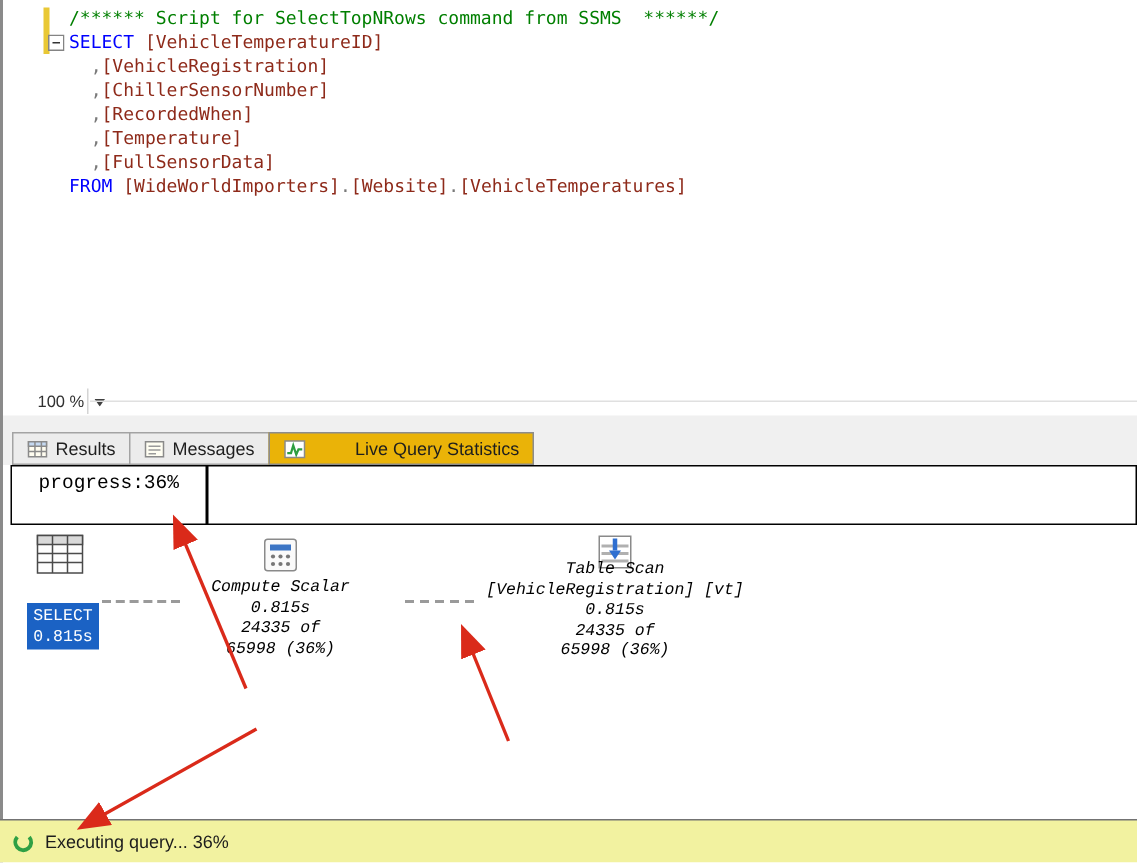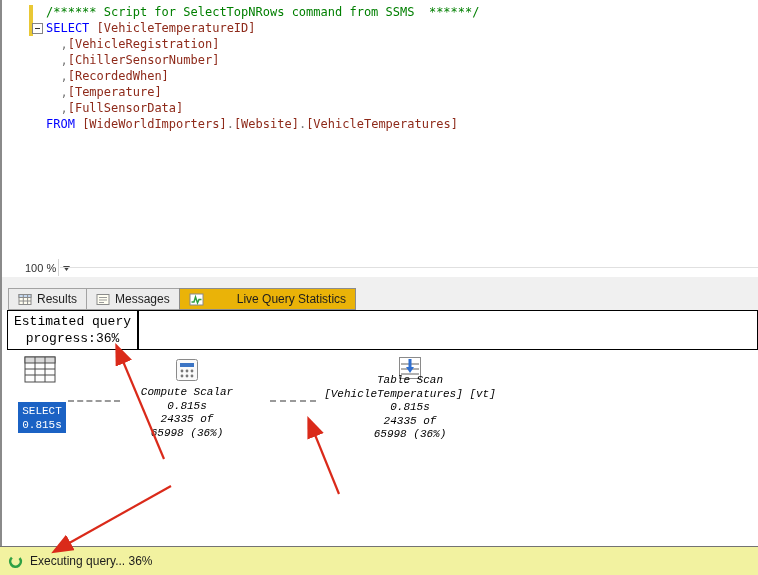--- a/index.html
+++ b/index.html
@@ -122,21 +122,20 @@
             <rect x="1" y="1" width="13" height="11" fill="#ffffff" stroke="#8a8a8a"></rect>
             <polyline points="2.5,9 5,9 6.5,4 8.5,10 10,6.5 12.5,6.5" fill="none" stroke="#2e9e40" stroke-width="1.5"></polyline>
           </svg>
       </span>
       <span>Live Query Statistics</span>
     </div>
   </div>
 
   <div class="stats">
     <div class="cell left-cell">
-      <div>Estimated query</div>
       <div>progress:36%</div>
     </div>
     <div class="cell right-cell">
       <div>Query 1: Query cost (relative to the batch): 100%</div>
       
     </div>
   </div>
 
   <div class="plan">
     <span class="plan-icon icon-select">
@@ -182,21 +181,21 @@
           <rect x="1.5" y="1.5" width="21" height="21" fill="#ffffff" stroke="#8a8a8a"></rect>
           <line x1="3" y1="8" x2="21" y2="8" stroke="#b0b0b0" stroke-width="2"></line>
           <line x1="3" y1="13" x2="21" y2="13" stroke="#b0b0b0" stroke-width="2"></line>
           <line x1="3" y1="18" x2="21" y2="18" stroke="#b0b0b0" stroke-width="2"></line>
           <rect x="10.5" y="3" width="3" height="8" fill="#2f6fd0"></rect>
           <polygon points="8,11 16,11 12,17" fill="#2f6fd0"></polygon>
         </svg>
     </span>
     <div class="node-text scan-text">
         <div>Table Scan</div>
-        <div>[VehicleTemperatures] [vt]</div>
+        <div>[VehicleRegistration] [vt]</div>
         <div>0.815s</div>
         <div>24335 of</div>
         <div>65998 (36%)</div>
       </div>
   </div>
 
   <svg class="annotations">
     <defs>
       <marker id="ah" markerWidth="10" markerHeight="8" refX="8" refY="4" orient="auto">
         <polygon class="anno-head" points="0,0 10,4 0,8"></polygon>

